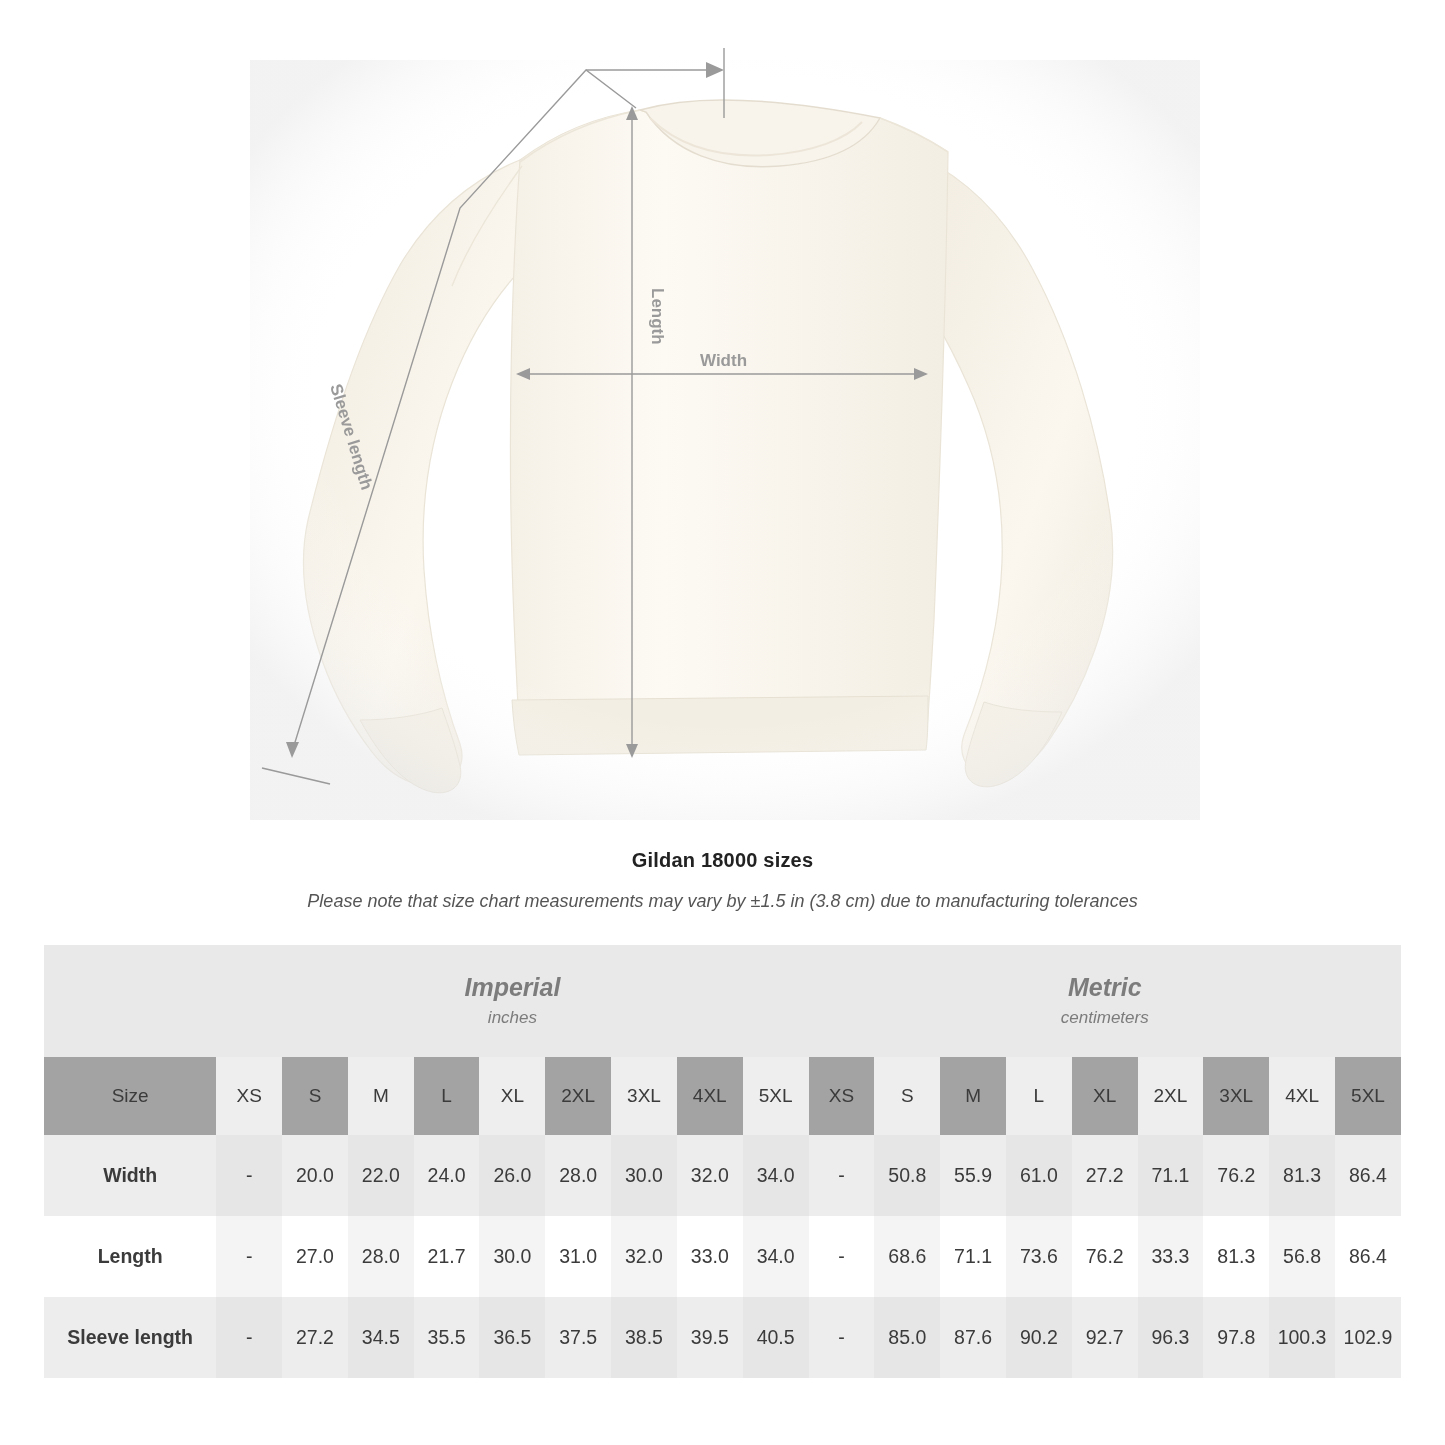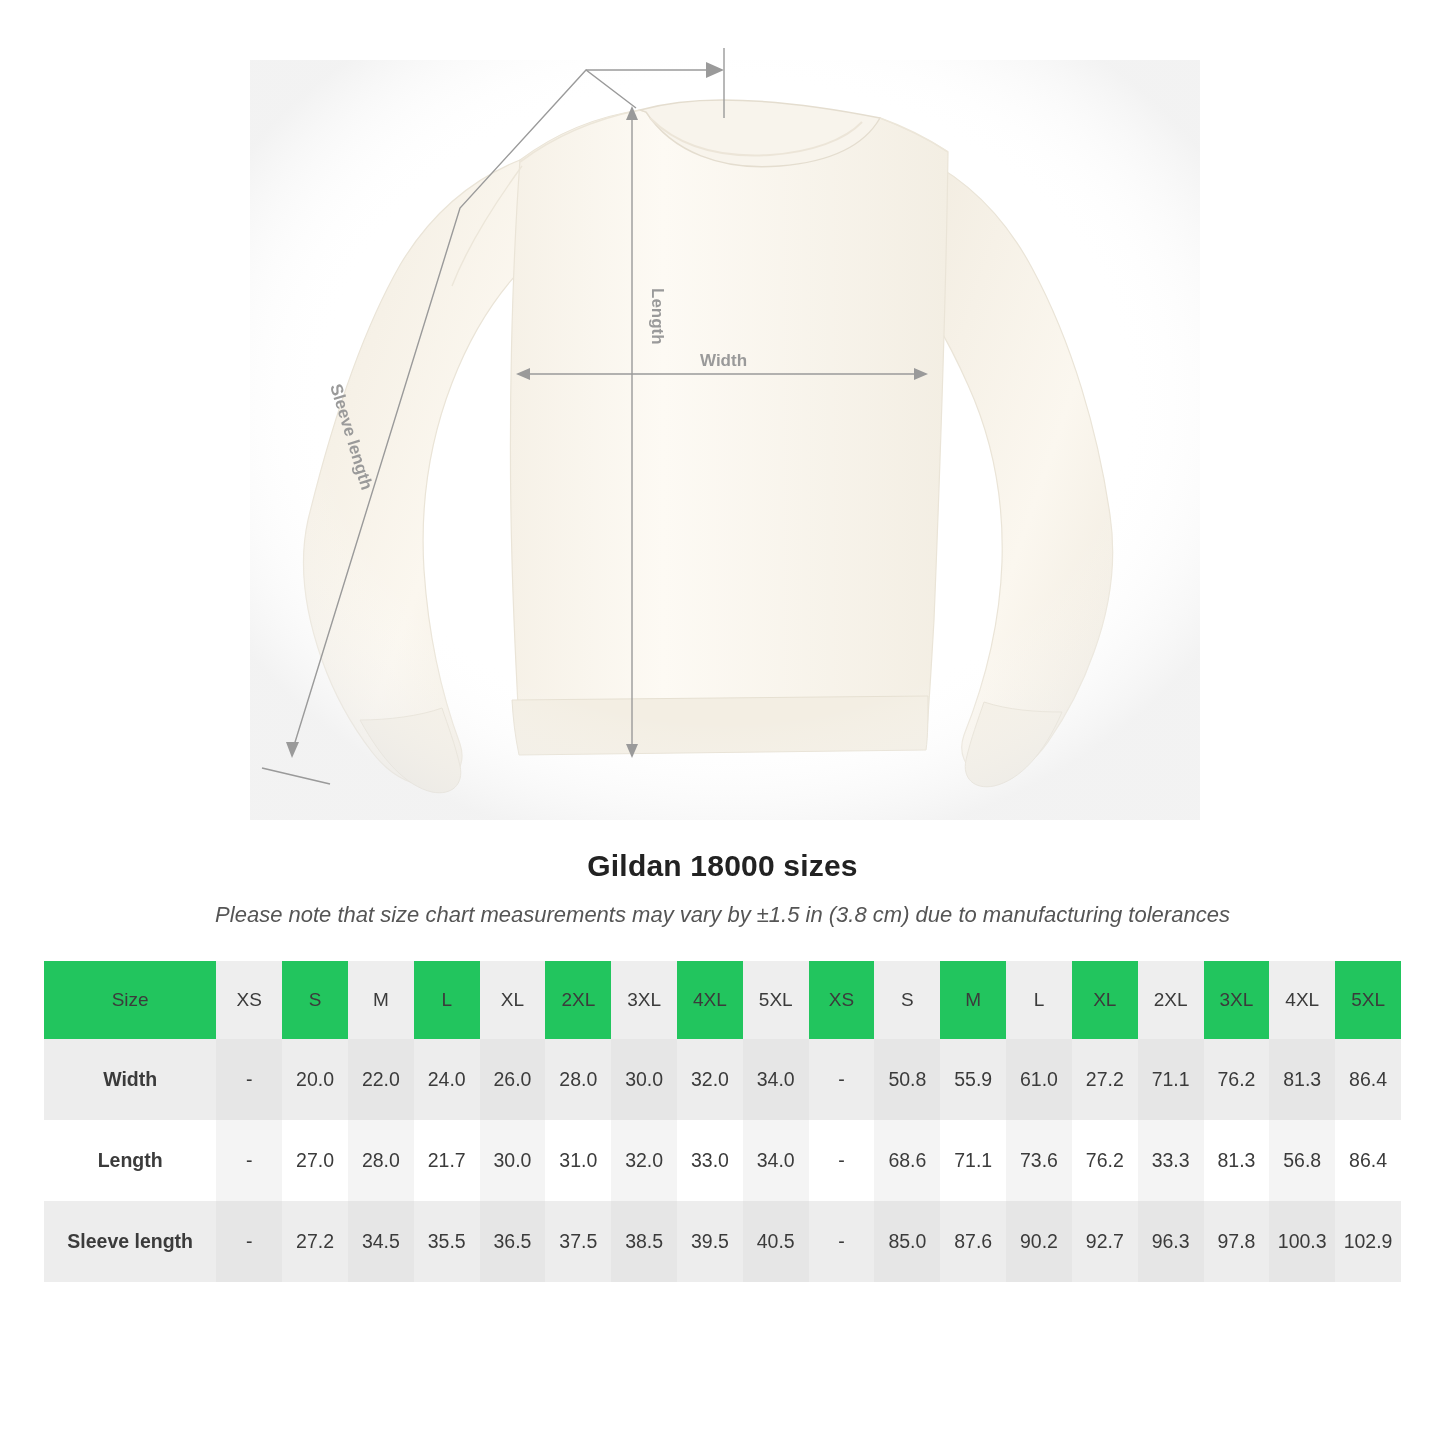--- a/index.html
+++ b/index.html
@@ -30,28 +30,28 @@
     background: #ffffff;
   }
   .illustration svg { display: block; }
 
   
   .title-block {
     text-align: center;
     padding-top: 4px;
   }
   .chart-title {
-    font-size: 30px;
+    font-size: 20px;
     font-weight: bold;
     color: #222222;
     letter-spacing: 0.2px;
     margin: 0;
   }
   .chart-note {
-    font-size: 22px;
+    font-size: 18px;
     font-style: italic;
     color: #555555;
     margin-top: 19px;
   }
 
   
   .table-wrap {
     margin-top: 33px;
     padding: 0 44px;
   }
@@ -85,21 +85,21 @@
     color: #7c7c7c;
     margin-top: 7px;
   }
 
   
   .head-row td {
     height: 78px;
     font-size: 19px;
     font-weight: bold;
     color: #3b3b3b;
-    background: #22c55e;
+    background: #a3a3a3;
   }
   .head-row td.rowlabel {
     font-size: 19px;
   }
   .head-row td.shade { background: #eeeeee; }
 
   
   .data-row td {
     height: 81px;
     font-size: 19.5px;
@@ -211,20 +211,31 @@
     <div class="chart-note">Please note that size chart measurements may vary by ±1.5 in (3.8 cm) due to manufacturing tolerances</div>
   </div>
 
   <div class="table-wrap">
     <table class="size-table">
       <colgroup>
         <col class="rowlabel">
         <col span="18" class="col-cell">
       </colgroup>
       <tbody>
+        <tr class="unit-row">
+          <td></td>
+          <td colspan="9">
+            <div class="unit-name">Imperial</div>
+            <div class="unit-sub">inches</div>
+          </td>
+          <td colspan="9">
+            <div class="unit-name">Metric</div>
+            <div class="unit-sub">centimeters</div>
+          </td>
+        </tr>
 
         <tr class="head-row">
           <td class="rowlabel">Size</td>
           <td class="shade">XS</td>
           <td>S</td>
           <td class="shade">M</td>
           <td>L</td>
           <td class="shade">XL</td>
           <td>2XL</td>
           <td class="shade">3XL</td>

